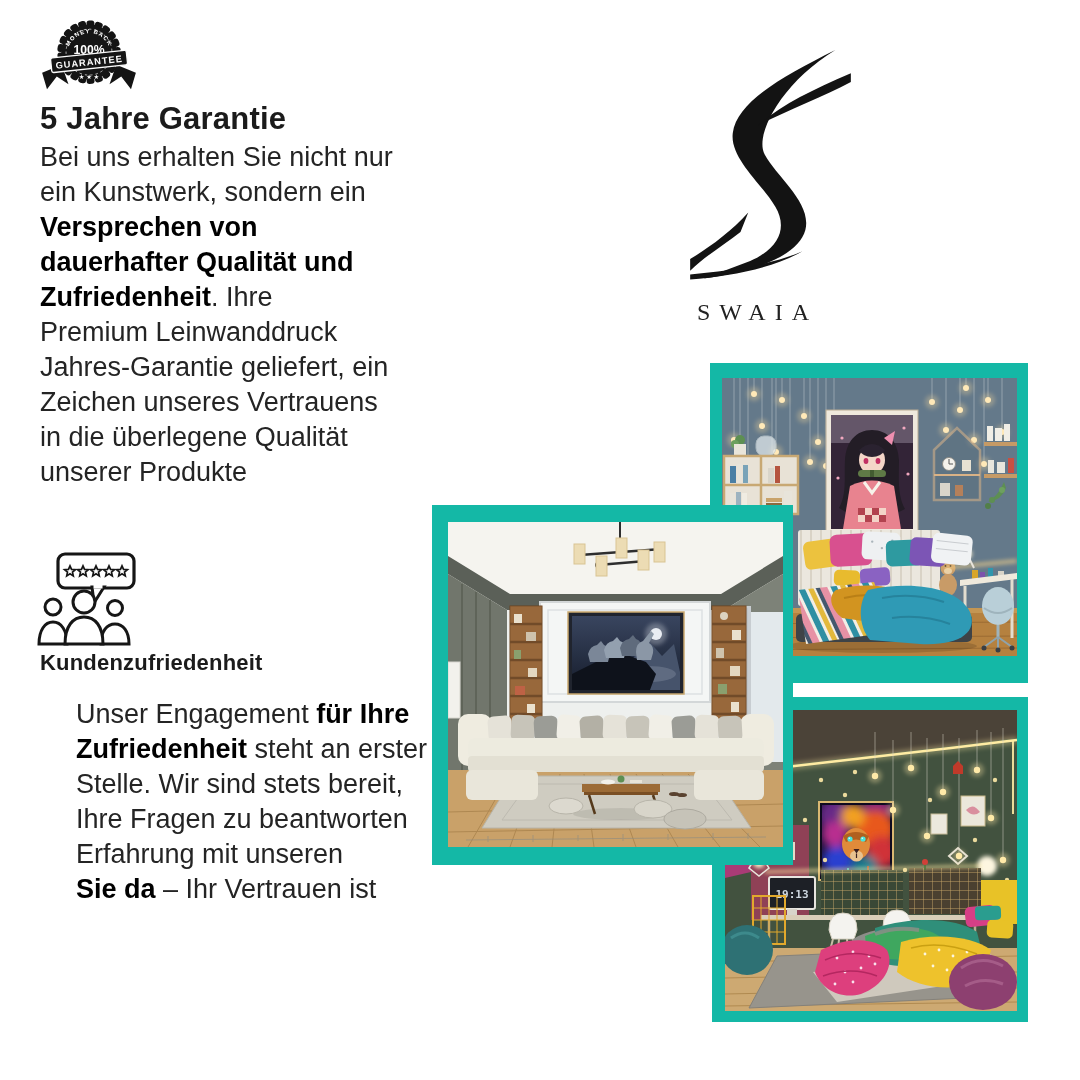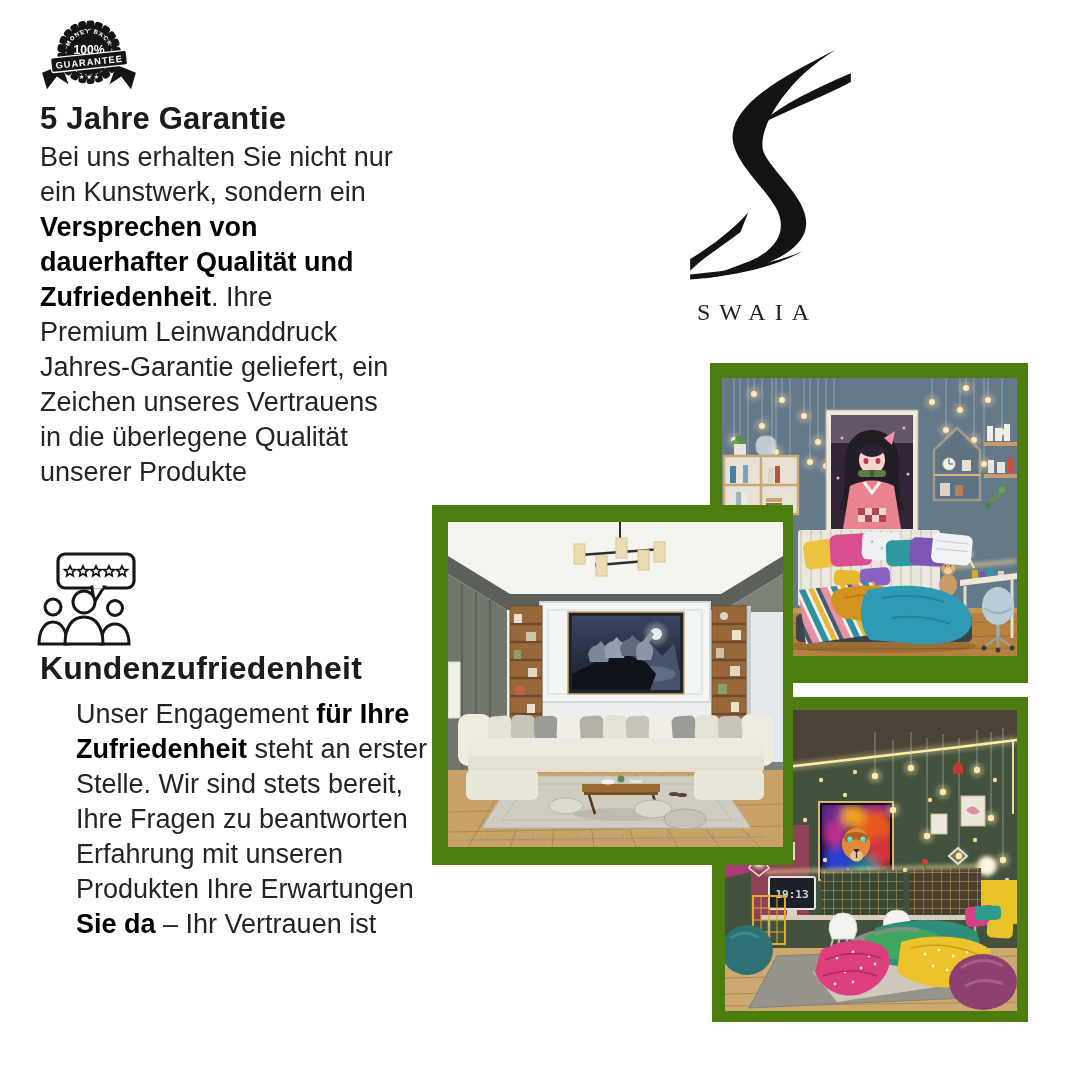--- a/index.html
+++ b/index.html
@@ -3,34 +3,34 @@
 <meta charset="utf-8">
 <style>
   html,body{margin:0;padding:0;background:#fff;}
   .canvas{position:relative;width:1080px;height:1080px;background:#ffffff;overflow:hidden;
           font-family:"Liberation Sans",sans-serif;color:#212121;}
   .abs{position:absolute;}
   
   #badge-icon{left:38px;top:16px;width:102px;height:84px;}
   .heading{left:40px;font-weight:700;color:#1b1b1b;letter-spacing:0.2px;margin:0;}
   #guarantee-heading{top:101px;font-size:31px;}
-  #satisfaction-heading{top:650px;font-size:32px;text-align:right;}
+  #satisfaction-heading{top:650px;font-size:22px;text-align:right;}
   .para{left:40px;width:430px;font-size:27px;line-height:35px;color:#242424;}
   #guarantee-text{top:140px;}
   #satisfaction-text{top:697px;margin-left:36px;}
   .para div{white-space:nowrap;}
   .para .b{font-weight:700;color:#000000;}
   #review-icon{left:36px;top:550px;width:100px;height:98px;}
   
   #logo-mark{left:688px;top:50px;width:165px;height:242px;}
   #brand-name{left:688px;top:299px;width:134px;text-align:left;
       font-family:"Liberation Serif",serif;font-size:24px;letter-spacing:9px;text-indent:9px;
       color:#222;}
   
-  .photo-card{position:absolute;background:#4d7c0f;}
+  .photo-card{position:absolute;background:#14b8a6;}
   .photo-card svg{display:block;}
   #card-anime{left:710px;top:363px;width:318px;height:320px;padding:0;z-index:1;}
   #card-anime svg{margin:15px 0 0 12px;}
   #card-living{left:432px;top:505px;width:361px;height:360px;z-index:2;}
   #card-living svg{margin:17px 0 0 16px;}
   #card-lion{left:712px;top:697px;width:316px;height:325px;z-index:1;}
   #card-lion svg{margin:13px 0 0 13px;}
 </style>
 </head>
 <body>
@@ -97,21 +97,20 @@
     </g>
   </svg>
 
   <h2 id="satisfaction-heading" class="abs heading">Kundenzufriedenheit</h2>
   <div id="satisfaction-text" class="abs para">
       <div><span>Unser Engagement </span><span class="b">für Ihre</span></div>
       <div><span class="b">Zufriedenheit</span><span> steht an erster</span></div>
       <div><span>Stelle. Wir sind stets bereit,</span></div>
       <div><span>Ihre Fragen zu beantworten</span></div>
       <div><span>Erfahrung mit unseren</span></div>
-      <div><span>Produkten Ihre Erwartungen</span></div>
       <div><span class="b">Sie da</span><span> – Ihr Vertrauen ist</span></div>
     </div>
 
   <svg id="logo-mark" class="abs" viewBox="0 0 170 250">
     <path fill="#131313" d="M152,0 C96,28 50,54 46,86 C43,112 76,138 90,162 C102,182 96,204 64,218 L16,236 C72,228 114,212 121,186 C128,158 92,132 79,108 C68,88 96,34 152,0 Z"></path>
     <path fill="#131313" d="M168,24 C126,42 94,58 72,78 C98,64 140,48 168,33 Z"></path>
     <path fill="#131313" d="M2,216 C22,204 44,188 62,168 L54,188 C36,202 16,214 2,228 Z"></path>
     <path fill="#131313" d="M2,232 C42,228 86,222 118,208 C86,226 42,234 2,237 Z"></path>
   </svg>
   <div id="brand-name" class="abs">SWAIA</div>

